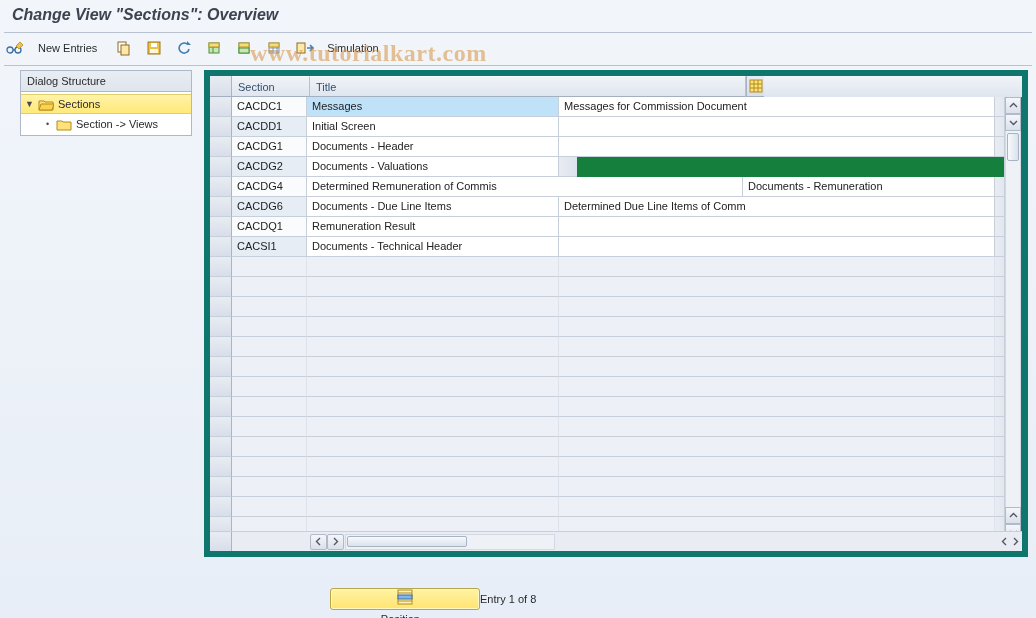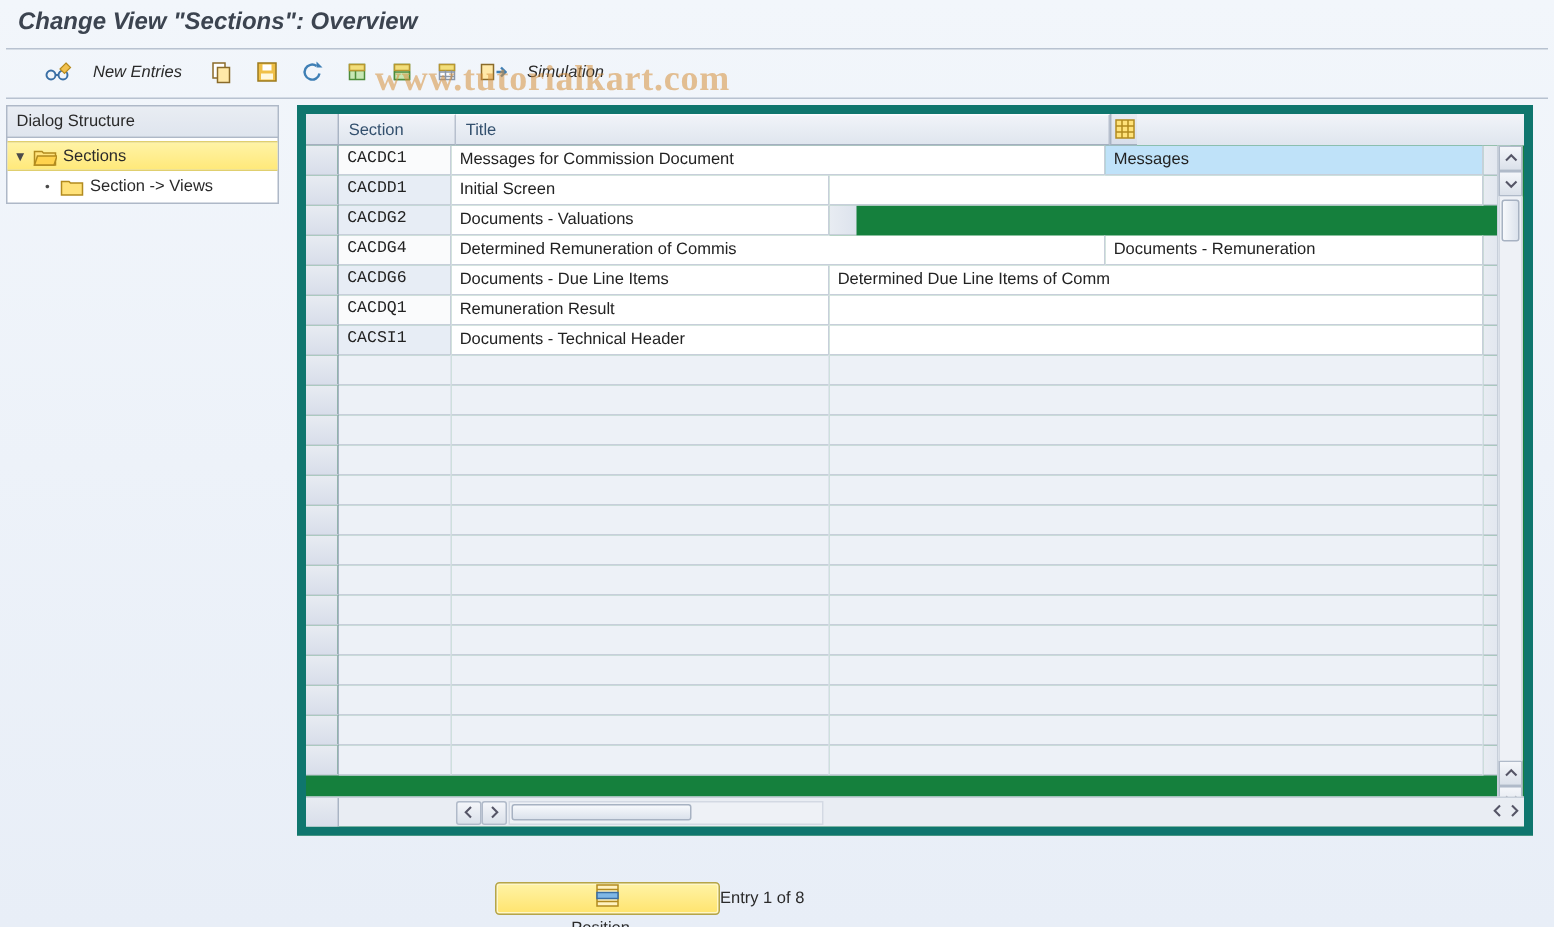--- a/index.html
+++ b/index.html
@@ -24,23 +24,22 @@
   }
   .title-underline {
     height:1px;
     background:#b8c2d0;
     margin:0 4px;
   }
 
   
   .toolbar {
     display:flex; align-items:center;
-    padding:4px 10px 6px 24px;
+    padding:4px 10px 6px 0;
     gap:4px;
-    font-style:italic;
   }
   .tb-btn {
     height:22px;
     min-width:22px;
     display:inline-flex;
     align-items:center;
     justify-content:center;
     border:1px solid transparent;
     border-radius:3px;
     padding:0 4px;
@@ -49,21 +48,21 @@
   .tb-label {
     padding:0 10px 0 4px;
     color:#2a2a2a;
     cursor:pointer;
   }
 
   
   .main {
     display:flex;
     gap:12px;
-    padding:4px 8px 0 4px;
+    padding:4px 8px 0 20px;
   }
   .tree-panel {
     width:183px;
   }
   .tree-header {
     background:linear-gradient(#e9edf3,#dfe5ee);
     border:1px solid #aeb8c7;
     height:22px;
     line-height:20px;
     padding:0 6px;
@@ -153,21 +152,21 @@
   .grid-row .cell {
     border-right:1px solid #c7cfda;
     border-bottom:1px solid #c7cfda;
     padding:0 5px;
     line-height:19px;
     color:#222;
     white-space:nowrap;
     overflow:hidden;
     text-overflow:ellipsis;
   }
-  .grid-row .cell.c-section { width:75px; background:#fafbfc;font-family:Liberation Mono, monospace; }
+  .grid-row .cell.c-section { width:75px; background:#fafbfc; }
   .grid-row .cell.c-desc    { width:252px; background:#fff; }
   .grid-row .cell.c-title   { width:436px; background:#fff; }
   .grid-row.even .cell.c-section { background:#e7edf5; }
   .grid-row .tail {
     width:18px;
     background:linear-gradient(to right,#e8ecf2,#dde3ed);
     border-bottom:1px solid #c7cfda;
   }
   .empty .cell { background:#edf1f7 !important; border-right:1px solid #dde3ec; }
   .selected-cell { background:#bfe2f9 !important; }
@@ -413,28 +412,35 @@
             <path d="M1 5 h12 M1 9 h12 M5 1 v12 M9 1 v12" stroke="#b28b1f"></path>
           </svg>
         </div>
       </div>
 
       <div class="grid-body" id="grid-body">
 
         <div class="grid-row">
             <div class="row-hdr"></div>
             <div class="cell c-section">CACDC1</div>
+            <div class="cell c-desc selected-cell">Messages</div>
             <div class="cell c-title">Messages for Commission Document</div>
-            <div class="cell c-desc selected-cell">Messages</div>
             <div class="tail"></div>
           </div>
           <div class="grid-row even">
             <div class="row-hdr"></div>
             <div class="cell c-section">CACDD1</div>
             <div class="cell c-desc">Initial Screen</div>
+            <div class="cell c-title"></div>
+            <div class="tail"></div>
+          </div>
+          <div class="grid-row">
+            <div class="row-hdr"></div>
+            <div class="cell c-section">CACDG1</div>
+            <div class="cell c-desc">Documents - Header</div>
             <div class="cell c-title"></div>
             <div class="tail"></div>
           </div>
           <div class="grid-row even">
             <div class="row-hdr"></div>
             <div class="cell c-section">CACDG2</div>
             <div class="cell c-desc">Documents - Valuations</div>
             <div class="tail"></div>
           </div>
           <div class="grid-row">

